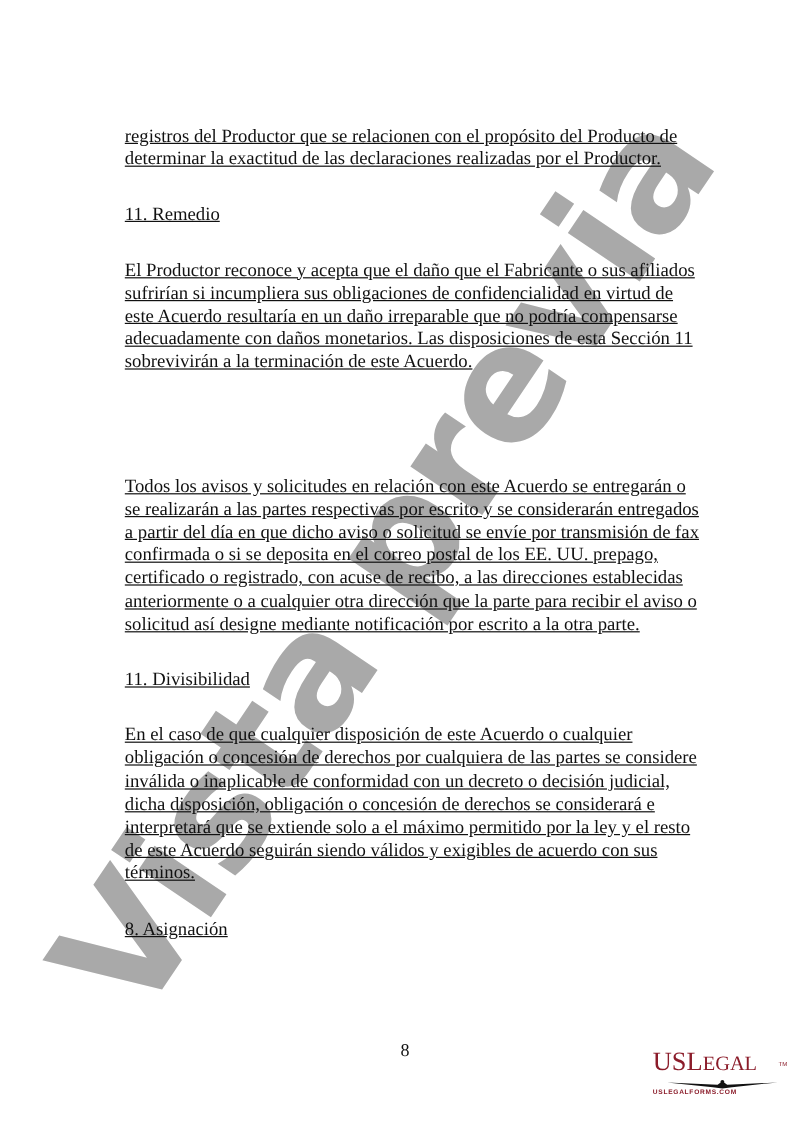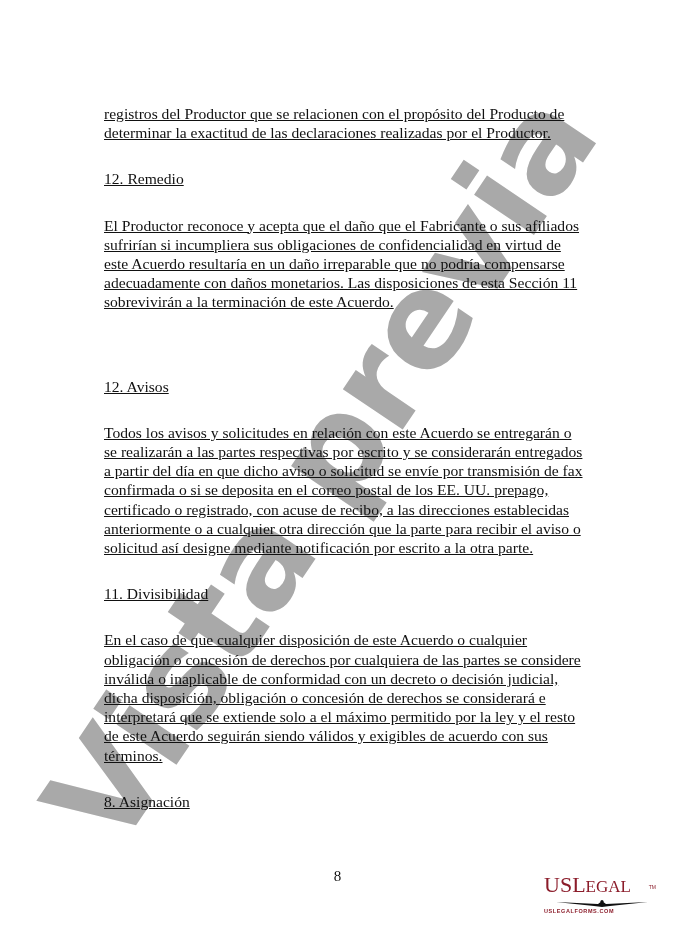--- a/index.html
+++ b/index.html
@@ -77,25 +77,24 @@
 </head>
 <body>
 
 <div class="page">
 
   <div class="watermark">Vista previa</div>
 
   <div class="content">
     <p>registros del Productor que se relacionen con el propósito del Producto de determinar la exactitud de las declaraciones realizadas por el Productor.</p>
     <div class="gap1"></div>
-    <p class="heading">12. Remedio</p>
+    <p class="heading">11. Remedio</p>
     <div class="gap1"></div>
     <p>El Productor reconoce y acepta que el daño que el Fabricante o sus afiliados sufrirían si incumpliera sus obligaciones de confidencialidad en virtud de este Acuerdo resultaría en un daño irreparable que no podría compensarse adecuadamente con daños monetarios. Las disposiciones de esta Sección 11 sobrevivirán a la terminación de este Acuerdo.</p>
     <div class="gap3"></div>
-    <p class="heading">12. Avisos</p>
     <div class="gap1"></div>
     <p>Todos los avisos y solicitudes en relación con este Acuerdo se entregarán o se realizarán a las partes respectivas por escrito y se considerarán entregados a partir del día en que dicho aviso o solicitud se envíe por transmisión de fax confirmada o si se deposita en el correo postal de los EE. UU. prepago, certificado o registrado, con acuse de recibo, a las direcciones establecidas anteriormente o a cualquier otra dirección que la parte para recibir el aviso o solicitud así designe mediante notificación por escrito a la otra parte.</p>
     <div class="gap1"></div>
     <p class="heading">11. Divisibilidad</p>
     <div class="gap1"></div>
     <p>En el caso de que cualquier disposición de este Acuerdo o cualquier obligación o concesión de derechos por cualquiera de las partes se considere inválida o inaplicable de conformidad con un decreto o decisión judicial, dicha disposición, obligación o concesión de derechos se considerará e interpretará que se extiende solo a el máximo permitido por la ley y el resto de este Acuerdo seguirán siendo válidos y exigibles de acuerdo con sus términos.</p>
     <div class="gap1"></div>
     <p class="heading">8. Asignación</p>
     <div class="gap1"></div>
   </div>

